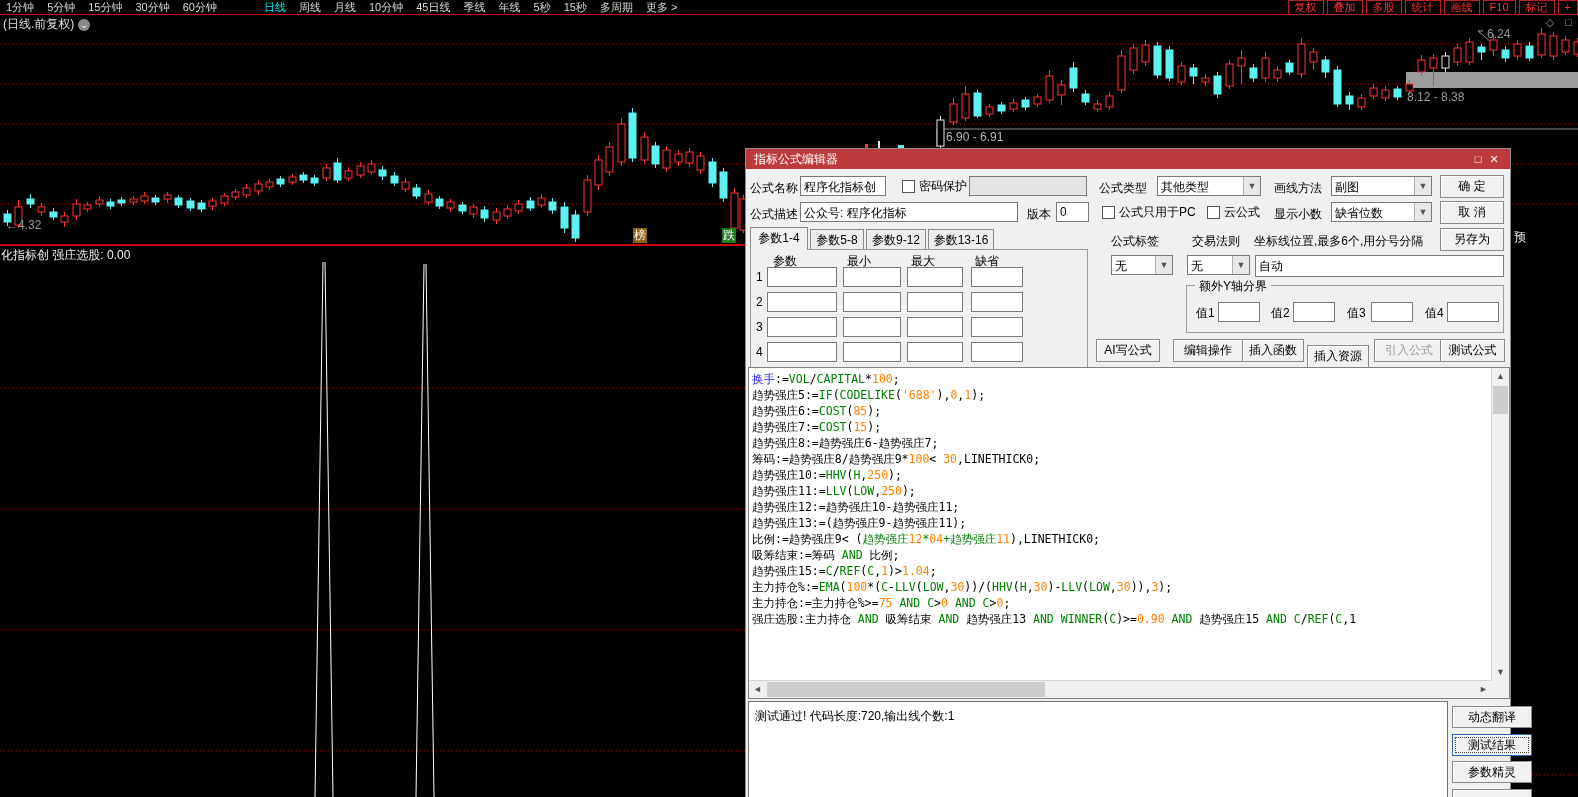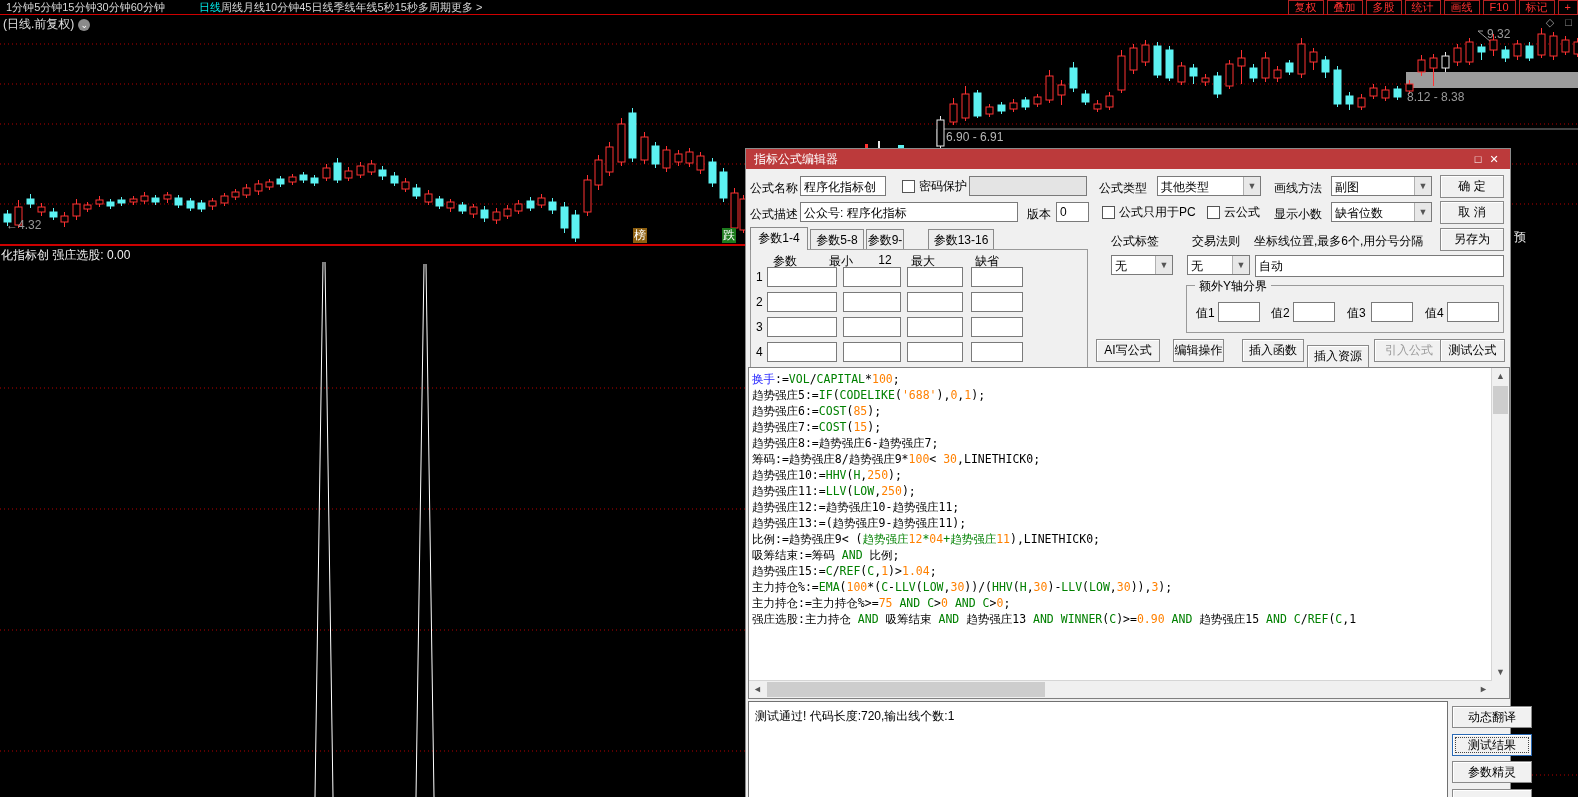--- a/index.html
+++ b/index.html
@@ -3,21 +3,21 @@
 <meta charset="utf-8">
 <style>
   html,body{margin:0;padding:0;width:1578px;height:797px;background:#000;overflow:hidden;
     font-family:"Liberation Sans","DejaVu Sans",sans-serif;}
   #stage{position:relative;width:1578px;height:797px;}
   #chart-svg{position:absolute;left:0;top:0;z-index:0;}
   .grid{stroke:#b40000;stroke-width:1;stroke-dasharray:1 3;}
   
   #menubar{position:absolute;left:0;top:0;width:1578px;height:14px;background:#000;
     border-bottom:1px solid #d00000;z-index:5;display:flex;align-items:center;}
-  #period-menu{display:flex;padding-left:6px;white-space:nowrap;}
+  #period-menu{display:flex;gap:13px;padding-left:6px;white-space:nowrap;}
   #period-menu span{font-size:11px;color:#d8d8d8;cursor:default;}
   #period-menu span.active{color:#00e8e8;margin-left:34px;}
   #tool-buttons{position:absolute;right:0;top:0;display:flex;z-index:6;}
   #tool-buttons span{font-size:11px;color:#ff3030;border:1px solid #b42222;background:#000;
     padding:0 6px;margin-left:3px;height:13px;line-height:13px;white-space:nowrap;}
   #symbol-row{position:absolute;left:3px;top:16px;z-index:5;color:#e0e0e0;font-size:12px;display:flex;align-items:center;gap:4px;}
   .circle-chevron{display:inline-block;width:12px;height:12px;border-radius:50%;background:#8a8a8a;color:#fff;
     font-size:9px;line-height:12px;text-align:center;}
   #corner-icons{position:absolute;right:2px;top:16px;z-index:5;color:#9a9a9a;font-size:11px;letter-spacing:4px;}
   
@@ -378,21 +378,21 @@
 <div id="symbol-row">
   <span>(日线.前复权)</span>
   <span class="circle-chevron">⌄</span>
 </div>
 <div id="corner-icons">◇ □</div>
 
 <div class="ovl" id="lbl-432">←4.32</div>
 <div class="ovl" id="pane-label">化指标创 强庄选股: 0.00</div>
 <div class="ovl" id="lbl-band1">6.90 - 6.91</div>
 <div class="ovl" id="lbl-band2">8.12 - 8.38</div>
-<div class="ovl" id="lbl-high">9.32</div>
+<div class="ovl" id="lbl-high">6.24</div>
 <div class="ovl" id="lbl-yu">预</div>
 <div class="badge" id="badge-rank">榜</div>
 <div class="badge" id="badge-fall">跌</div>
 
 <div id="dialog">
   <div id="titlebar">
     <span class="t">指标公式编辑器</span>
     <span class="ico">□</span>
     <span class="ico">✕</span>
   </div>
@@ -427,27 +427,27 @@
     <span>云公式</span>
   </div>
   <div class="dlg-label" style="left:528px;top:57px">显示小数</div>
   <div class="combo" style="left:585px;top:53px;width:101px">
     <span>缺省位数</span><span class="arr">▼</span>
   </div>
   <div class="dlg-btn" style="left:694px;top:52px;width:64px;height:23px">取 消</div>
 
   <div class="tab active" style="left:4px;width:58px">参数1-4</div>
   <div class="tab" style="left:64px;width:54px">参数5-8</div>
-  <div class="tab" style="left:120px;width:38px">参数9-12</div>
+  <div class="tab" style="left:120px;width:60px">参数9-12</div>
   <div class="tab" style="left:182px;width:66px">参数13-16</div>
   <div class="dlg-btn" style="left:694px;top:79px;width:64px;height:23px">另存为</div>
 
   <div class="groupbox" id="param-box" style="left:4px;top:100px;width:338px;height:120px">
     <div class="dlg-label" style="left:22px;top:3px">参数</div>
-    <div class="dlg-label" style="left:78px;top:3px">最小</div>
+    <div class="dlg-label" style="left:96px;top:3px">最小</div>
     <div class="dlg-label" style="left:160px;top:3px">最大</div>
     <div class="dlg-label" style="left:224px;top:3px">缺省</div>
     <div id="param-rows">
           <div class="rownum" style="left:5px;top:20px">1</div>
           <div class="dlg-input" style="left:16px;top:17px;width:70px"></div>
           <div class="dlg-input" style="left:92px;top:17px;width:58px"></div>
           <div class="dlg-input" style="left:156px;top:17px;width:56px"></div>
           <div class="dlg-input" style="left:220px;top:17px;width:52px"></div>
           <div class="rownum" style="left:5px;top:45px">2</div>
           <div class="dlg-input" style="left:16px;top:42px;width:70px"></div>
@@ -484,21 +484,21 @@
     <div class="dlg-input" style="left:31px;top:16px;width:42px"></div>
     <div class="dlg-label" style="left:84px;top:19px">值2</div>
     <div class="dlg-input" style="left:106px;top:16px;width:42px"></div>
     <div class="dlg-label" style="left:160px;top:19px">值3</div>
     <div class="dlg-input" style="left:184px;top:16px;width:42px"></div>
     <div class="dlg-label" style="left:238px;top:19px">值4</div>
     <div class="dlg-input" style="left:260px;top:16px;width:52px"></div>
   </div>
 
   <div class="dlg-btn" style="left:350px;top:190px;width:64px;height:23px">AI写公式</div>
-  <div class="dlg-btn" style="left:427px;top:190px;width:51px;height:23px">编辑操作</div>
+  <div class="dlg-btn" style="left:427px;top:190px;width:70px;height:23px">编辑操作</div>
   <div class="dlg-btn" style="left:496px;top:190px;width:62px;height:23px">插入函数</div>
   <div class="dlg-btn" style="left:561px;top:196px;width:62px;height:23px">插入资源</div>
   <div class="dlg-btn disabled" style="left:628px;top:190px;width:70px;height:23px">引入公式</div>
   <div class="dlg-btn" style="left:694px;top:190px;width:65px;height:23px">测试公式</div>
 
   <div id="code-wrap">
     <div id="code-pane">
           <div class="code-line"><span class="c-b">换手</span><span class="c-d">:=</span><span class="c-g">VOL</span><span class="c-d">/</span><span class="c-g">CAPITAL</span><span class="c-d">*</span><span class="c-o">100</span><span class="c-d">;</span></div>
           <div class="code-line"><span class="c-d">趋势强庄5:=</span><span class="c-g">IF</span><span class="c-d">(</span><span class="c-g">CODELIKE</span><span class="c-d">(</span><span class="c-o">'688'</span><span class="c-d">),</span><span class="c-o">0</span><span class="c-d">,</span><span class="c-o">1</span><span class="c-d">);</span></div>
           <div class="code-line"><span class="c-d">趋势强庄6:=</span><span class="c-g">COST</span><span class="c-d">(</span><span class="c-o">85</span><span class="c-d">);</span></div>

